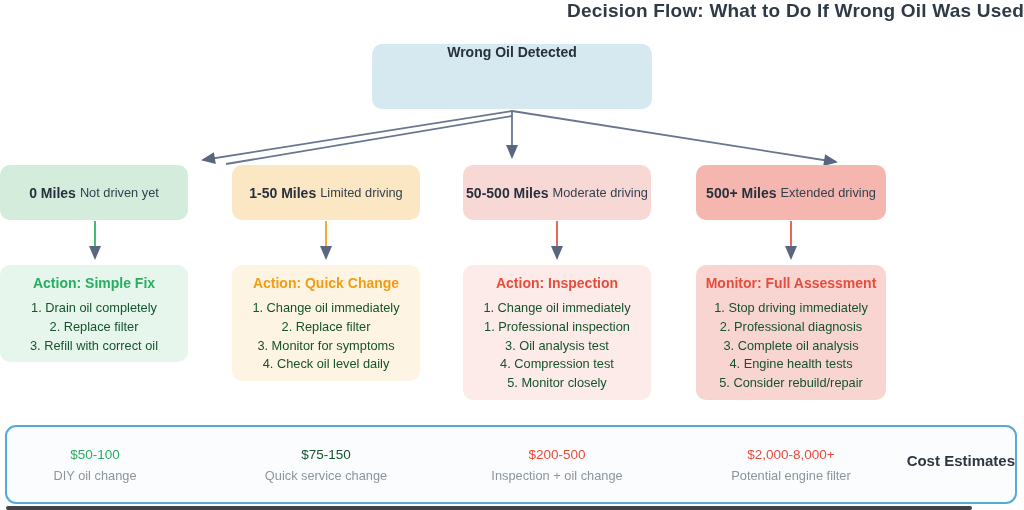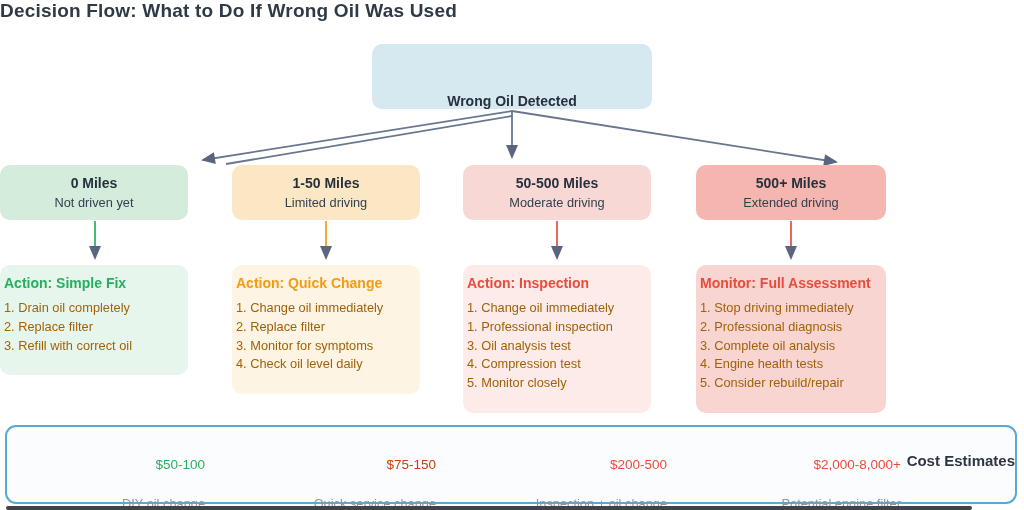--- a/index.html
+++ b/index.html
@@ -3,60 +3,60 @@
 <meta charset="utf-8">
 <style>
   html,body{margin:0;padding:0;background:#ffffff;}
   .canvas{
     position:relative;width:1024px;height:510px;background:#ffffff;
     font-family:"Liberation Sans", sans-serif;overflow:hidden;
     --arrow-line:#6a7590;--arrow-head:#5a6680;--root-bg:#d6e8f0;
     --cost-border:#56aad4;--cost-bg:#fbfcfd;--scrollbar:#3f444b;
   }
   .flow-title{
-    position:absolute;top:0px;left:0;right:0;text-align:left;
+    position:absolute;top:0px;left:0;right:0;text-align:right;
     font-size:19px;font-weight:700;color:#2e3a46;letter-spacing:.2px;
   }
   .root-node{
     position:absolute;left:372px;top:44px;width:280px;height:65px;
     background:var(--root-bg);border-radius:10px;
-    display:flex;flex-direction:column;align-items:center;justify-content:flex-end;gap:22px;
+    display:flex;flex-direction:column;align-items:center;justify-content:flex-start;gap:22px;
   }
   .root-title{font-size:14px;font-weight:700;color:#26313d;}
   .root-sub{font-size:12.8px;color:#333f4d;}
 
   svg.arrows{position:absolute;left:0;top:0;pointer-events:none;}
   .fan{stroke:var(--arrow-line);stroke-width:1.8;fill:none;}
   .conn{stroke-width:1.7;fill:none;}
   .ah{fill:var(--arrow-head);}
 
   .branch{position:absolute;top:165px;height:245px;}
   .bnode{
     position:absolute;top:0;left:0;right:0;height:55px;border-radius:10px;
     background:var(--box-bg);
-    display:flex;flex-direction:column;align-items:center;justify-content:center;gap:4px;
+    display:flex;flex-direction:row;align-items:center;justify-content:center;gap:4px;
   }
   .bt{font-size:14px;font-weight:700;color:#26313d;}
   .bs{font-size:12.8px;color:#333f4d;}
   .anode{
     position:absolute;top:100px;left:0;right:0;border-radius:10px;
-    background:var(--action-bg);padding:10px 4px 20px;
+    background:var(--action-bg);text-align:center;padding:10px 4px 7px;
   }
   .at{font-size:14px;font-weight:700;color:var(--accent);line-height:17px;margin-bottom:7px;}
   ul.steps{margin:0;padding:0;list-style:none;}
-  ul.steps li{font-size:12.8px;color:#a16207;line-height:18.8px;}
+  ul.steps li{font-size:12.8px;color:#14532d;line-height:18.8px;}
 
   .cost{
     position:absolute;left:5px;top:425px;width:1012px;height:79px;box-sizing:border-box;
     border:2px solid var(--cost-border);border-radius:11px;background:var(--cost-bg);
   }
   .cost-title{text-align:right;margin-top:25px;font-size:15px;font-weight:700;color:#2d3744;}
-  .cost-item{position:absolute;top:457px;width:188px;text-align:right;padding-left:16px;}
+  .cost-item{position:absolute;top:447px;width:188px;text-align:center;}
   .cost-price{font-size:13.5px;}
-  .cost-label{font-size:12.8px;color:#8b959c;margin-top:24px;}
+  .cost-label{font-size:12.8px;color:#8b959c;margin-top:6px;}
 
   .hscroll{
     position:absolute;left:6px;top:506px;width:966px;height:4px;
     background:var(--scrollbar);border-radius:2px;
   }
 </style>
 </head>
 <body>
 
 <div class="canvas" style="--arrow-line: #6a7590; --arrow-head: #5a6680; --root-bg: #d6e8f0; --cost-border: #56aad4; --cost-bg: #fbfcfd; --scrollbar: #3f444b;">
@@ -150,21 +150,21 @@
   </div>
 
   <div class="cost">
     <div class="cost-title">Cost Estimates</div>
   </div>
   <div class="cost-item" style="left:1px;">
     <div class="cost-price" style="color: rgb(39, 174, 96);">$50-100</div>
     <div class="cost-label">DIY oil change</div>
   </div>
   <div class="cost-item" style="left:232px;">
-    <div class="cost-price" style="color: #c2410c;">$75-150</div>
+    <div class="cost-price" style="color: #14532d;">$75-150</div>
     <div class="cost-label">Quick service change</div>
   </div>
   <div class="cost-item" style="left:463px;">
     <div class="cost-price" style="color: rgb(231, 76, 60);">$200-500</div>
     <div class="cost-label">Inspection + oil change</div>
   </div>
   <div class="cost-item" style="left:697px;">
     <div class="cost-price" style="color: rgb(231, 76, 60);">$2,000-8,000+</div>
     <div class="cost-label">Potential engine filter</div>
   </div>

